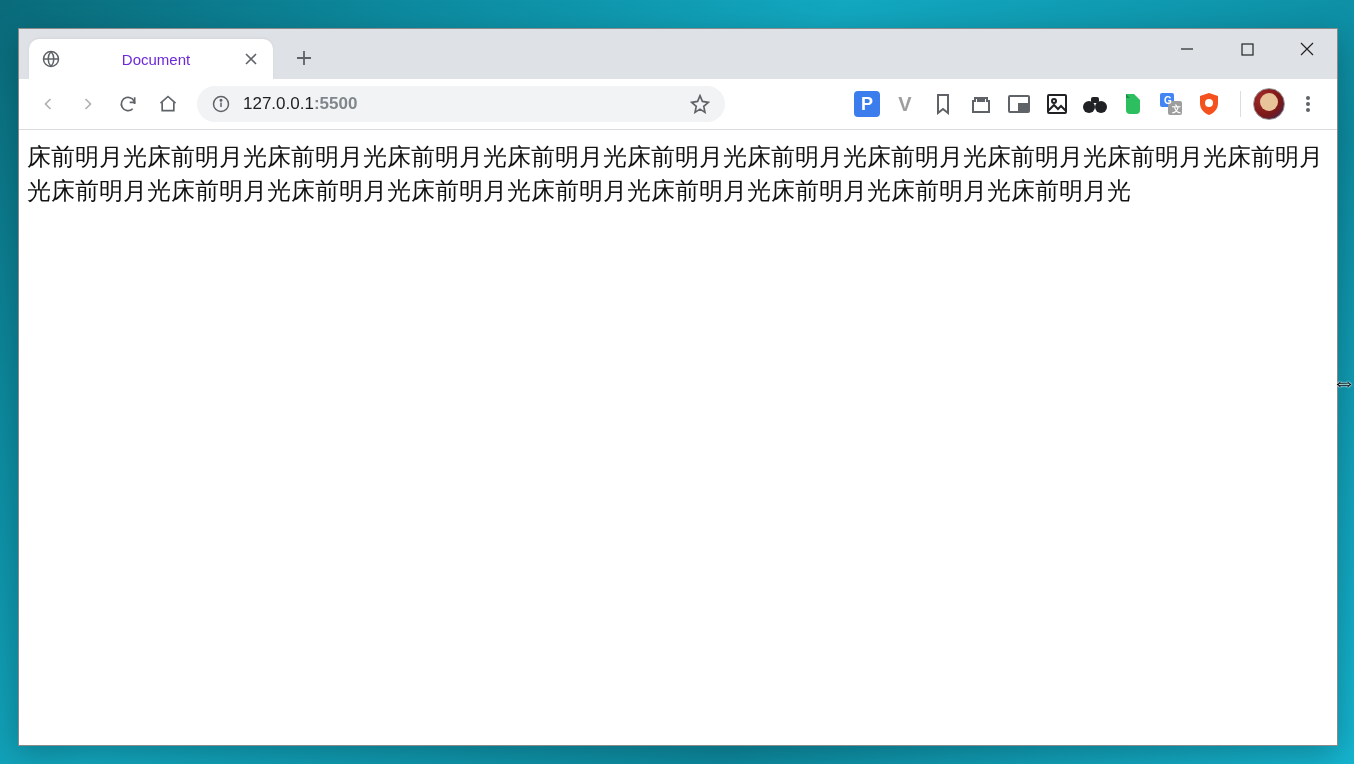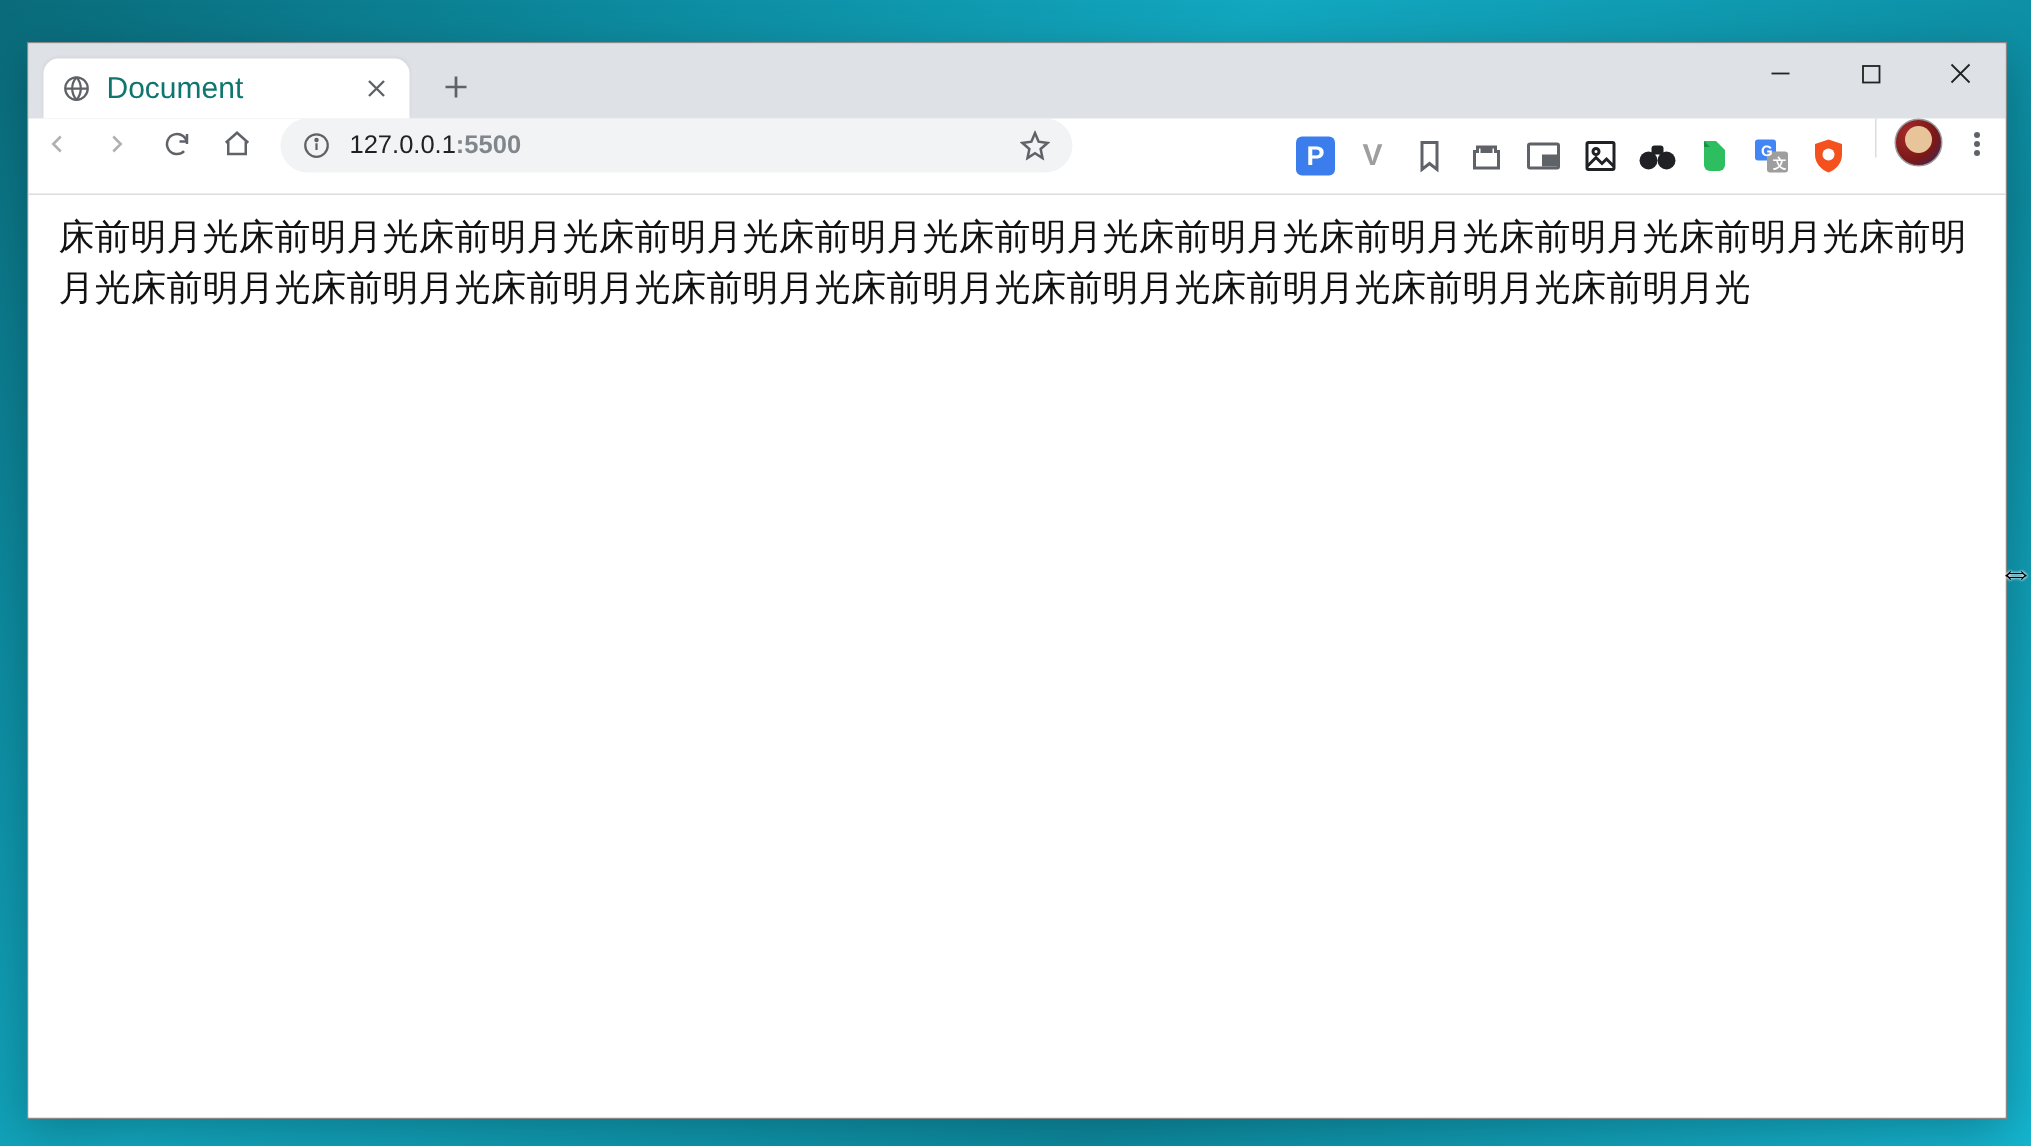--- a/index.html
+++ b/index.html
@@ -16,29 +16,29 @@
   .tab-strip{
     height:50px;background:#dee1e6;display:flex;align-items:flex-end;position:relative;
     flex-shrink:0;padding-left:10px;
   }
   .tab{
     height:40px;background:#fff;border-radius:10px 10px 0 0;display:flex;align-items:center;
     padding:0 12px;min-width:220px;max-width:260px;position:relative;margin-top:8px;
     box-shadow:0 -1px 3px rgba(0,0,0,.05);
   }
   .tab .favicon{width:20px;height:20px;color:#5f6368;display:flex;align-items:center;justify-content:center;flex-shrink:0;}
-  .tab .title{font-size:20px;color:#0f766e;margin-left:10px;flex:1;white-space:nowrap;overflow:hidden;text-overflow:ellipsis;}
+  .tab .title{font-size:15px;color:#6d28d9;margin-left:10px;flex:1;white-space:nowrap;overflow:hidden;text-overflow:ellipsis;text-align:center;}
   .tab .close{width:20px;height:20px;color:#5f6368;display:flex;align-items:center;justify-content:center;font-size:18px;cursor:pointer;border-radius:50%;}
   .new-tab{width:34px;height:34px;display:flex;align-items:center;justify-content:center;color:#5f6368;font-size:22px;cursor:pointer;margin-left:14px;margin-bottom:4px;border-radius:50%;}
   .win-controls{position:absolute;right:0;top:0;height:40px;display:flex;}
   .win-btn{width:60px;height:40px;display:flex;align-items:center;justify-content:center;color:#222;cursor:pointer;font-size:14px;}
   
   .toolbar{
-    height:50px;background:#fff;border-bottom:1px solid #dadce0;display:flex;
-    padding:0 2px;gap:6px;flex-shrink:0;
+    height:50px;background:#fff;border-bottom:1px solid #dadce0;display:flex;align-items:center;
+    padding:0 12px;gap:6px;flex-shrink:0;
   }
   .nav-btn{width:34px;height:34px;display:flex;align-items:center;justify-content:center;color:#5f6368;border-radius:50%;cursor:pointer;}
   .nav-btn.disabled{color:#b0b0b0;cursor:default;}
   .omnibox{
     flex:0 0 500px;height:36px;background:#f1f3f4;border-radius:18px;display:flex;align-items:center;
     padding:0 14px;margin:0 6px;color:#3c4043;font-size:17px;
   }
   .omnibox .info{width:20px;height:20px;color:#5f6368;margin-right:12px;display:flex;align-items:center;justify-content:center;flex-shrink:0;}
   .omnibox .url-host{color:#202124;}
   .omnibox .url-port{color:#80868b;font-weight:bold;}
@@ -46,22 +46,22 @@
   .spacer{flex:1;}
   .ext-row{display:flex;align-items:center;gap:12px;margin-right:6px;}
   .ext{width:26px;height:26px;display:flex;align-items:center;justify-content:center;border-radius:4px;cursor:pointer;position:relative;}
   .ext svg{display:block;}
   .avatar{width:30px;height:30px;border-radius:50%;background:radial-gradient(circle at 30% 30%,#a52a2a 0%,#7a1818 60%,#2b2b6b 100%);border:1px solid #999;cursor:pointer;position:relative;overflow:hidden;}
   .avatar::after{content:"";position:absolute;left:6px;top:4px;width:18px;height:18px;border-radius:50%;background:#e8c49a;}
   .divider{width:1px;height:26px;background:#dadce0;margin:0 6px;}
   .menu-btn{width:34px;height:34px;display:flex;align-items:center;justify-content:center;color:#5f6368;border-radius:50%;cursor:pointer;}
   
   .content{
-    flex:1;background:#fff;padding:12px 20px;color:#111;font-size:24px;line-height:34px;
-    font-family:Liberation Serif, serif;
+    flex:1;background:#fff;padding:12px 8px;color:#111;font-size:24px;line-height:34px;
+    font-family:Liberation Mono, monospace;
     overflow:hidden;word-break:break-all;
   }
   
   .resize-cursor{
     position:absolute;right:-2px;top:50%;transform:translateY(-50%);color:#000;font-size:24px;
     pointer-events:none;text-shadow:0 0 2px #fff,0 0 2px #fff;
   }
 </style>
 </head>
 <body>

